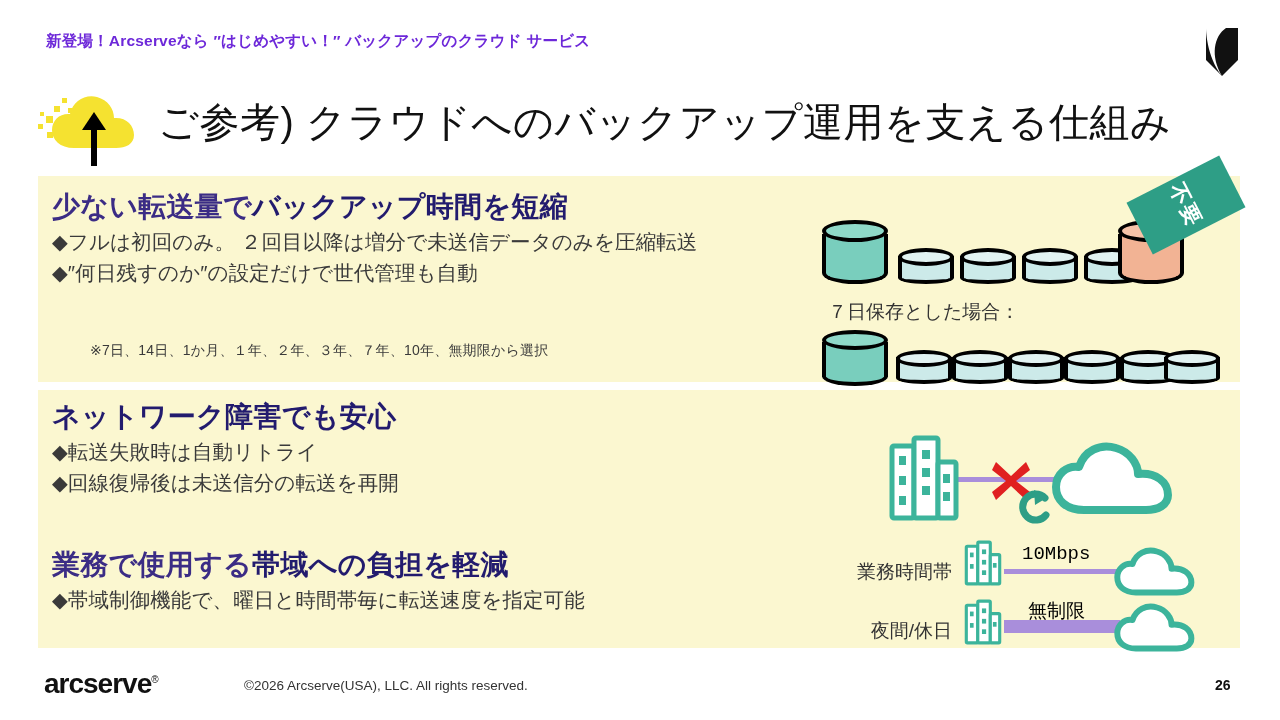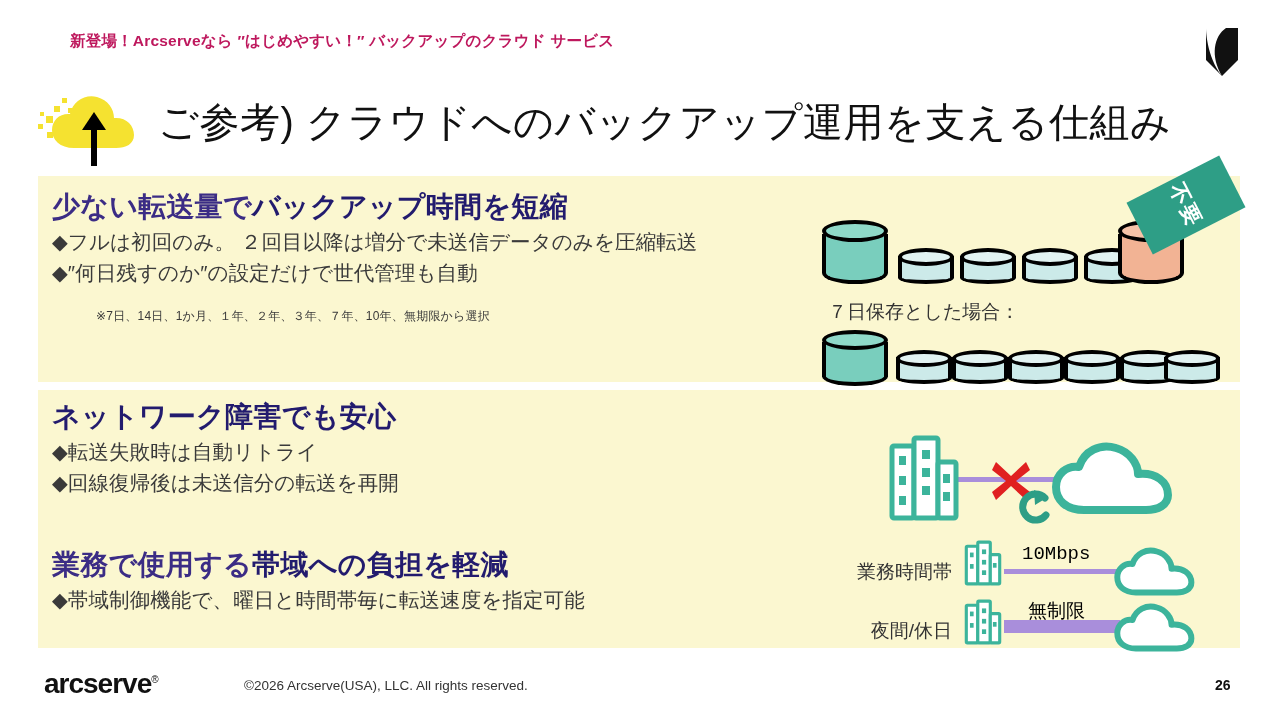--- a/index.html
+++ b/index.html
@@ -7,23 +7,22 @@
   body{
     width:1280px;height:720px;overflow:hidden;background:#ffffff;
     font-family:"Liberation Sans","DejaVu Sans",sans-serif;
     -webkit-font-smoothing:antialiased;
   }
   .slide{position:relative;width:1280px;height:720px;background:#fff;}
 
   
   .hdr-title{
     position:absolute;left:46px;top:31px;
-    font-size:15.5px;font-weight:bold;color:#be185d;letter-spacing:.2px;
+    font-size:15.5px;font-weight:bold;color:#6d28d9;letter-spacing:.2px;
     white-space:nowrap;
-    margin-left:24px;
   }
   .hdr-logo{
     position:absolute;left:1200px;top:26px;width:44px;height:52px;
   }
 
   
   .title-icon{position:absolute;left:34px;top:86px;width:118px;height:82px;}
   .title-text{
     position:absolute;left:158px;top:95px;
     font-size:40px;font-weight:normal;color:#111;letter-spacing:.5px;
@@ -39,22 +38,22 @@
   .p-head{
     position:absolute;left:14px;font-size:28px;font-weight:bold;
     color:#3B2C85;white-space:nowrap;letter-spacing:.3px;
   }
   .p-head .accent{color:#221B6E;}
   .bullet{
     position:absolute;left:14px;font-size:20.5px;color:#3A3A3A;
     white-space:nowrap;letter-spacing:.1px;
   }
   .note{
-    position:absolute;left:58px;font-size:12px;color:#3A3A3A;
-    white-space:nowrap;letter-spacing:.2px;
+    position:absolute;left:52px;font-size:14px;color:#3A3A3A;
+    white-space:nowrap;letter-spacing:.2px;margin-top:34px;
   }
 
   
   #p1h{top:12px;}
   #p1b1{top:52px;}
   #p1b2{top:83px;}
   #p1n{top:132px;}
   
   #p2h{top:8px;}
   #p2b1{top:48px;}

